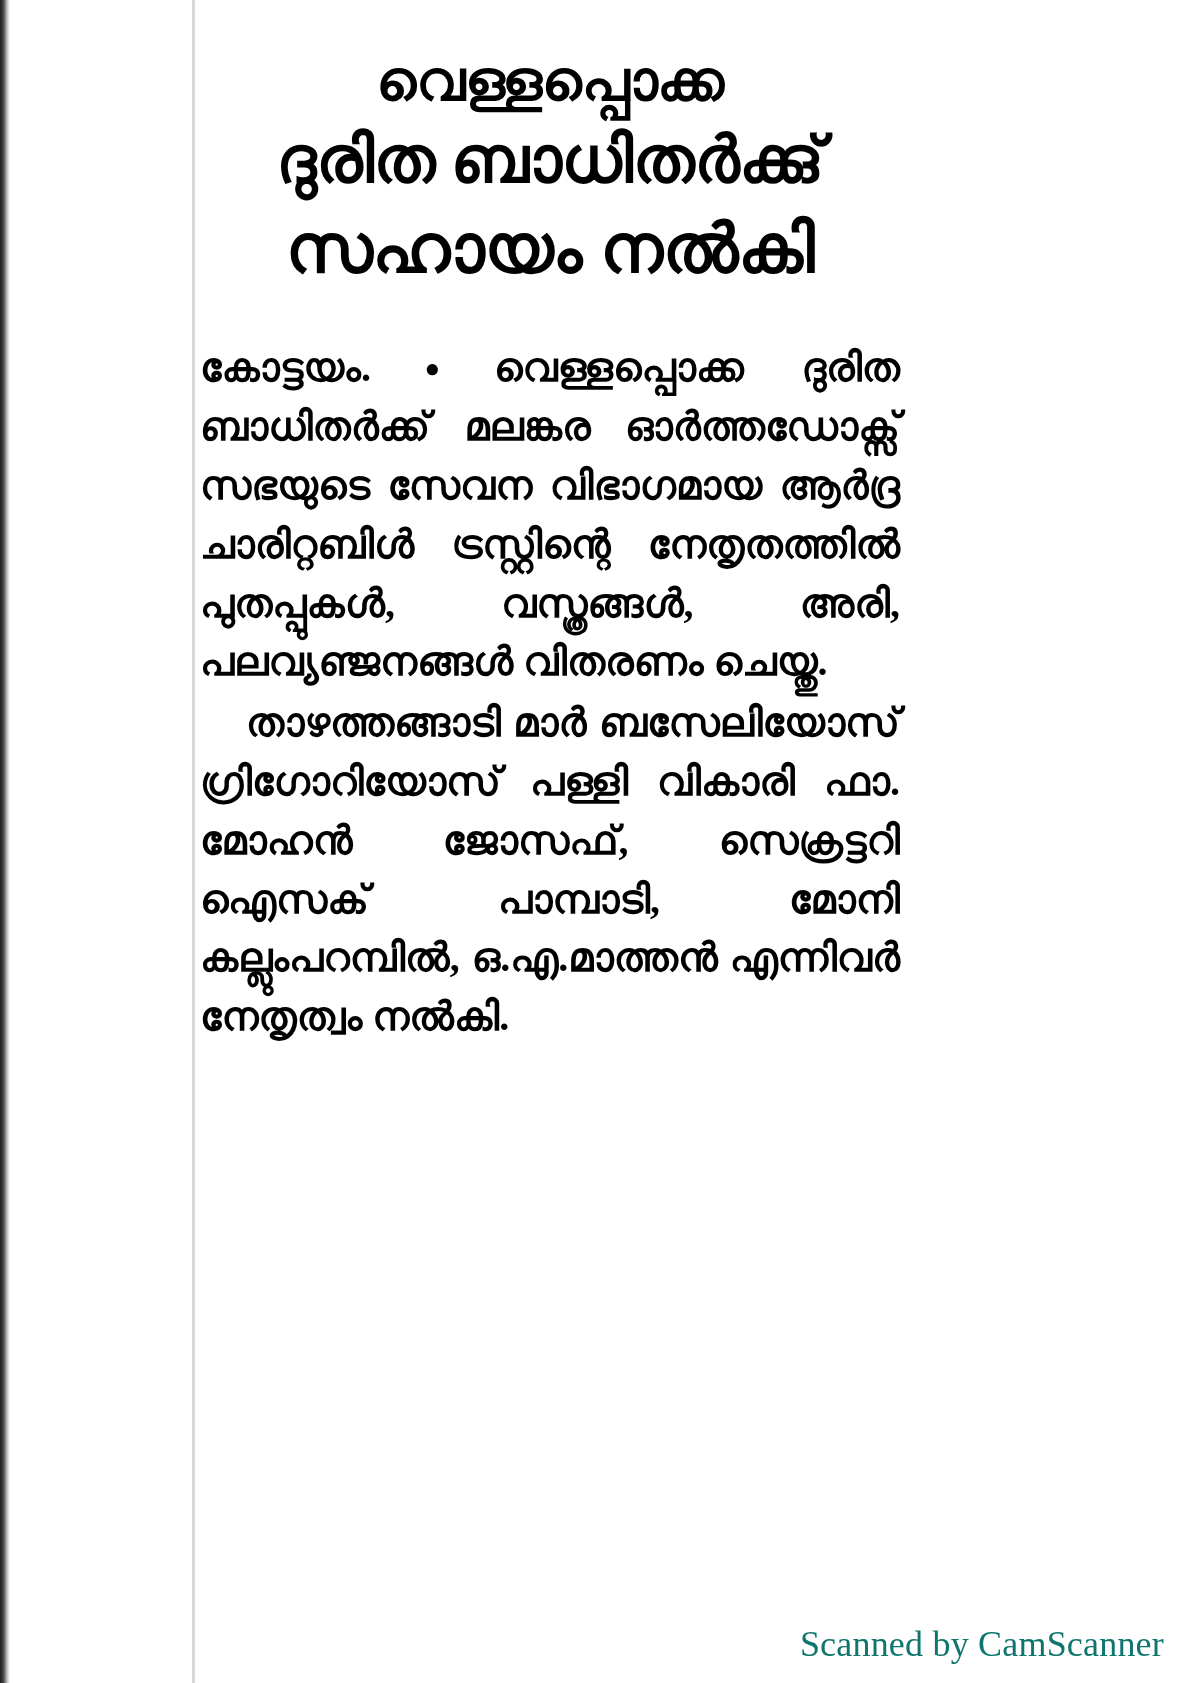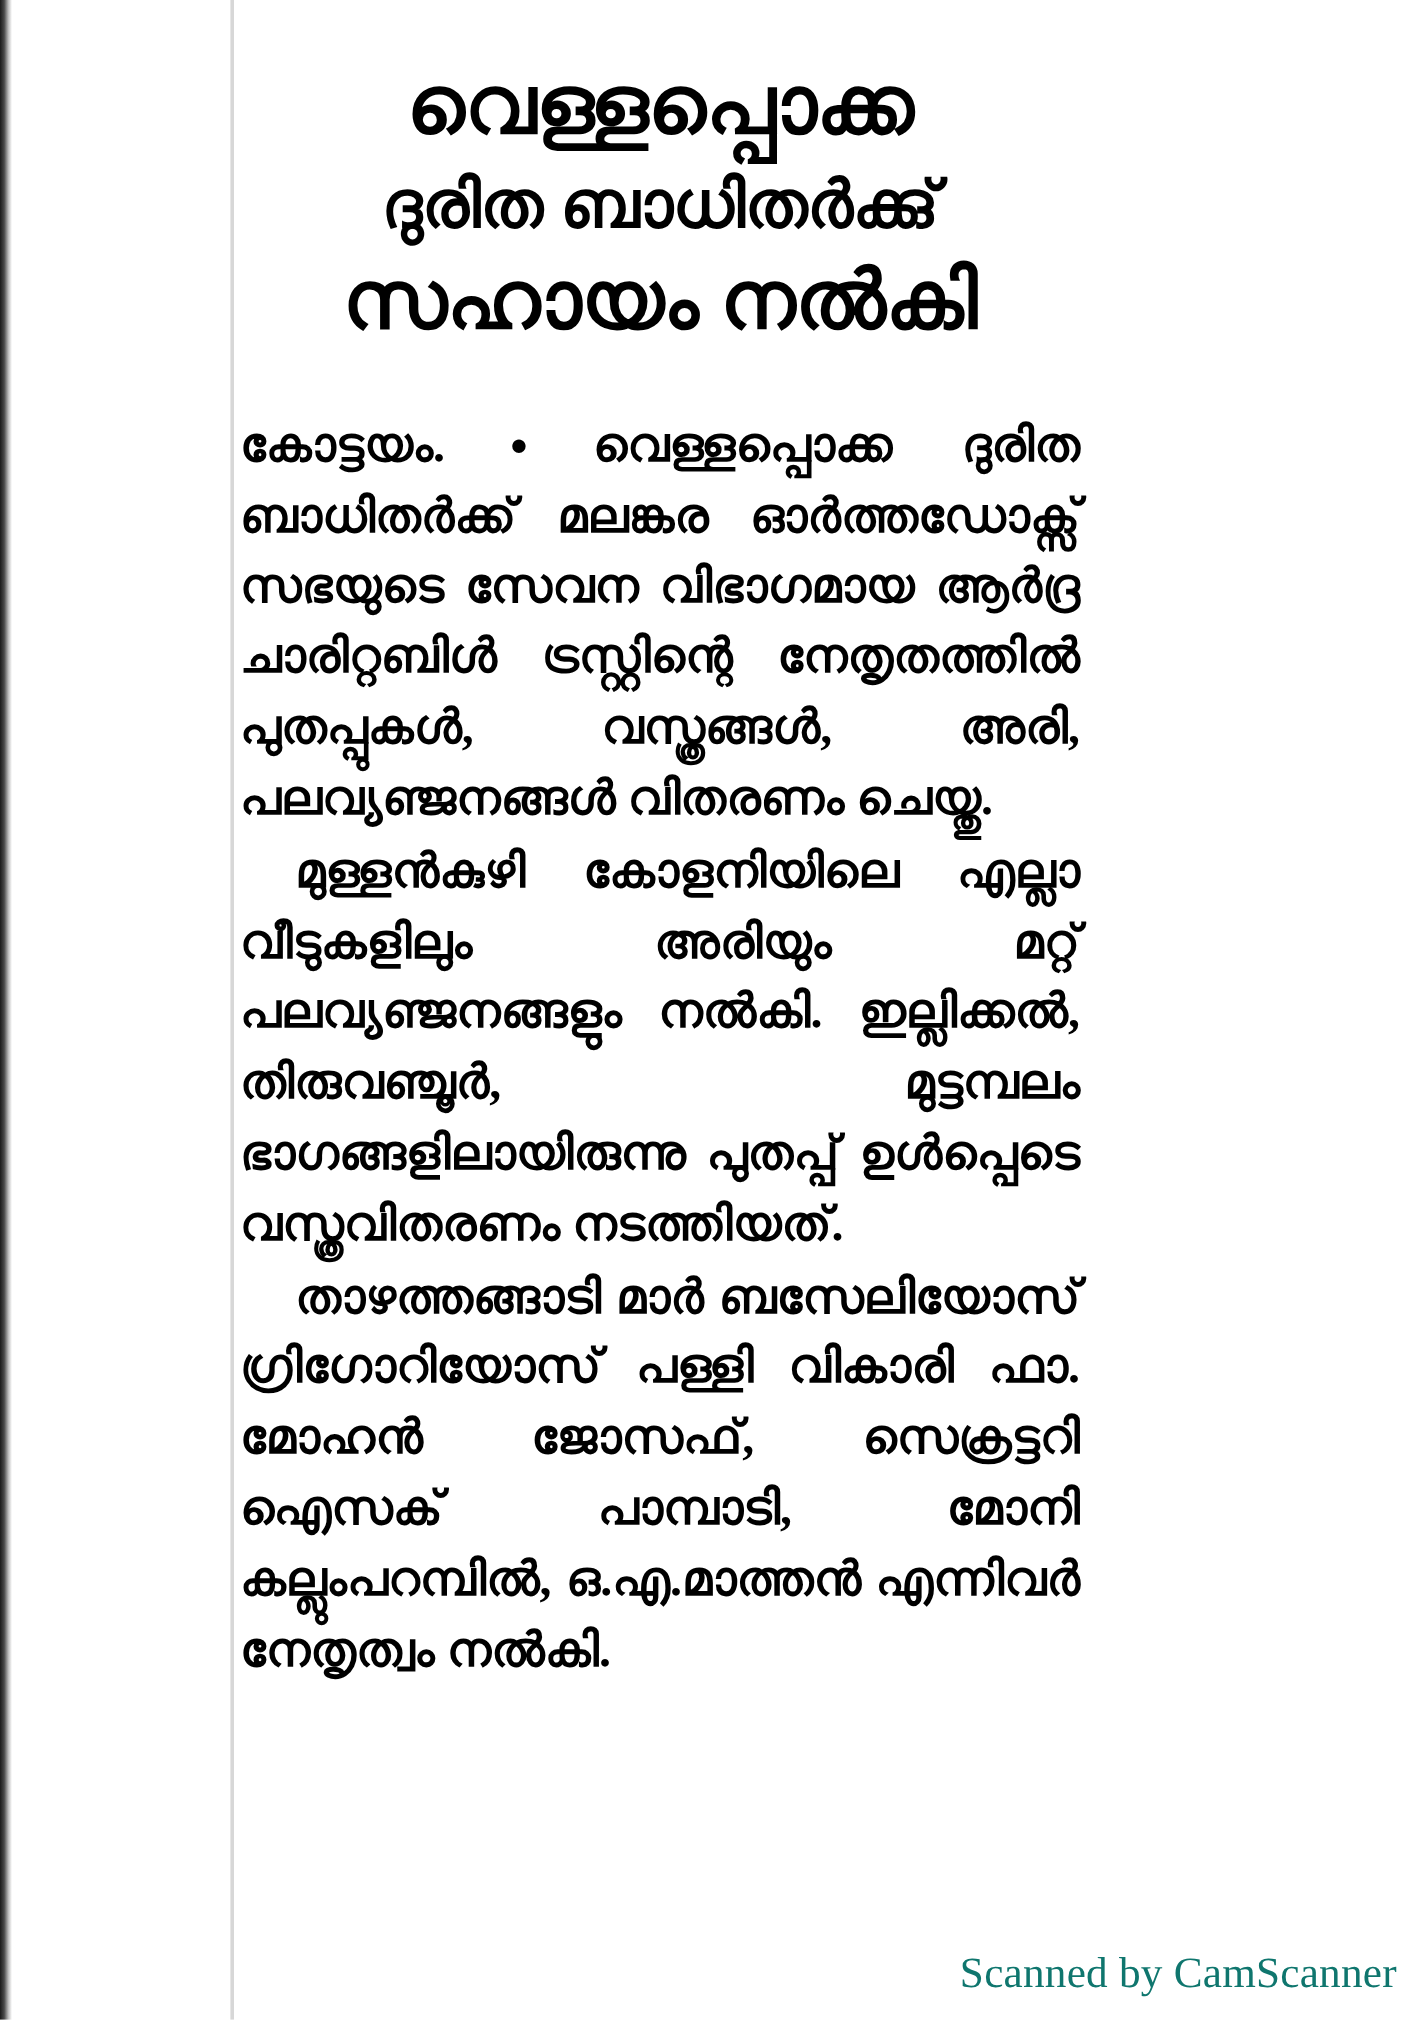--- a/index.html
+++ b/index.html
@@ -48,22 +48,22 @@
     font-weight: 700;
     font-size: 60px;
     line-height: 1.32;
     letter-spacing: -0.5px;
     color: #000;
   }
   #headline .hl-line {
     display: block;
     white-space: nowrap;
   }
-  #headline .hl-line.l1 { font-size: 68px; margin-top: 44px; }
-  #headline .hl-line.l2 { font-size: 55px; }
+  #headline .hl-line.l1 { font-size: 56px; margin-top: 44px; }
+  #headline .hl-line.l2 { font-size: 65px; font-family: Liberation Serif, serif; }
   #headline .hl-line.l3 { font-size: 68px; }
 
   
   #body-copy {
     margin-top: 46px;
     font-size: 40px;
     line-height: 1.47;
     font-weight: 600;
     text-align: justify;
     text-justify: inter-word;
@@ -106,20 +106,19 @@
   <div id="headline">
     <span class="hl-line l1">വെള്ളപ്പൊക്ക</span>
     <span class="hl-line l2">ദുരിത ബാധിതർക്കു്</span>
     <span class="hl-line l3">സഹായം നൽകി</span>
   </div>
 
   <div id="body-copy">
 
     <p class="para first"><span class="dateline">കോട്ടയം</span><span class="dateline">.</span><span class="bullet">●</span><span>വെള്ളപ്പൊക്ക ദുരിത ബാധിതർക്ക് മലങ്കര ഓർത്തഡോക്സ് സഭയുടെ സേവന വിഭാഗമായ ആർദ്ര ചാരിറ്റബിൾ ട്രസ്റ്റിന്റെ നേതൃതത്തിൽ പുതപ്പുകൾ, വസ്ത്രങ്ങൾ, അരി, പലവ്യഞ്ജനങ്ങൾ വിതരണം ചെയ്തു.</span></p>
 
-    <p class="para"><span>മുള്ളൻകുഴി കോളനിയിലെ എല്ലാ വീടുകളിലും അരിയും മറ്റ് പലവ്യഞ്ജനങ്ങളും നൽകി. ഇല്ലിക്കൽ, തിരുവഞ്ചൂർ, മുട്ടമ്പലം ഭാഗങ്ങളിലായിരുന്നു പുതപ്പ് ഉൾപ്പെടെ വസ്ത്രവിതരണം നടത്തിയത്.</span></p>
 
     <p class="para"><span>താഴത്തങ്ങാടി മാർ ബസേലിയോസ് ഗ്രിഗോറിയോസ് പള്ളി വികാരി ഫാ. മോഹൻ ജോസഫ്, സെക്രട്ടറി ഐസക് പാമ്പാടി, മോനി കല്ലുംപറമ്പിൽ, ഒ.എ.മാത്തൻ എന്നിവർ നേതൃത്വം നൽകി.</span></p>
 
   </div>
 </div>
 
 <div id="scanned-by">Scanned by CamScanner</div>
 
 </body></html>

